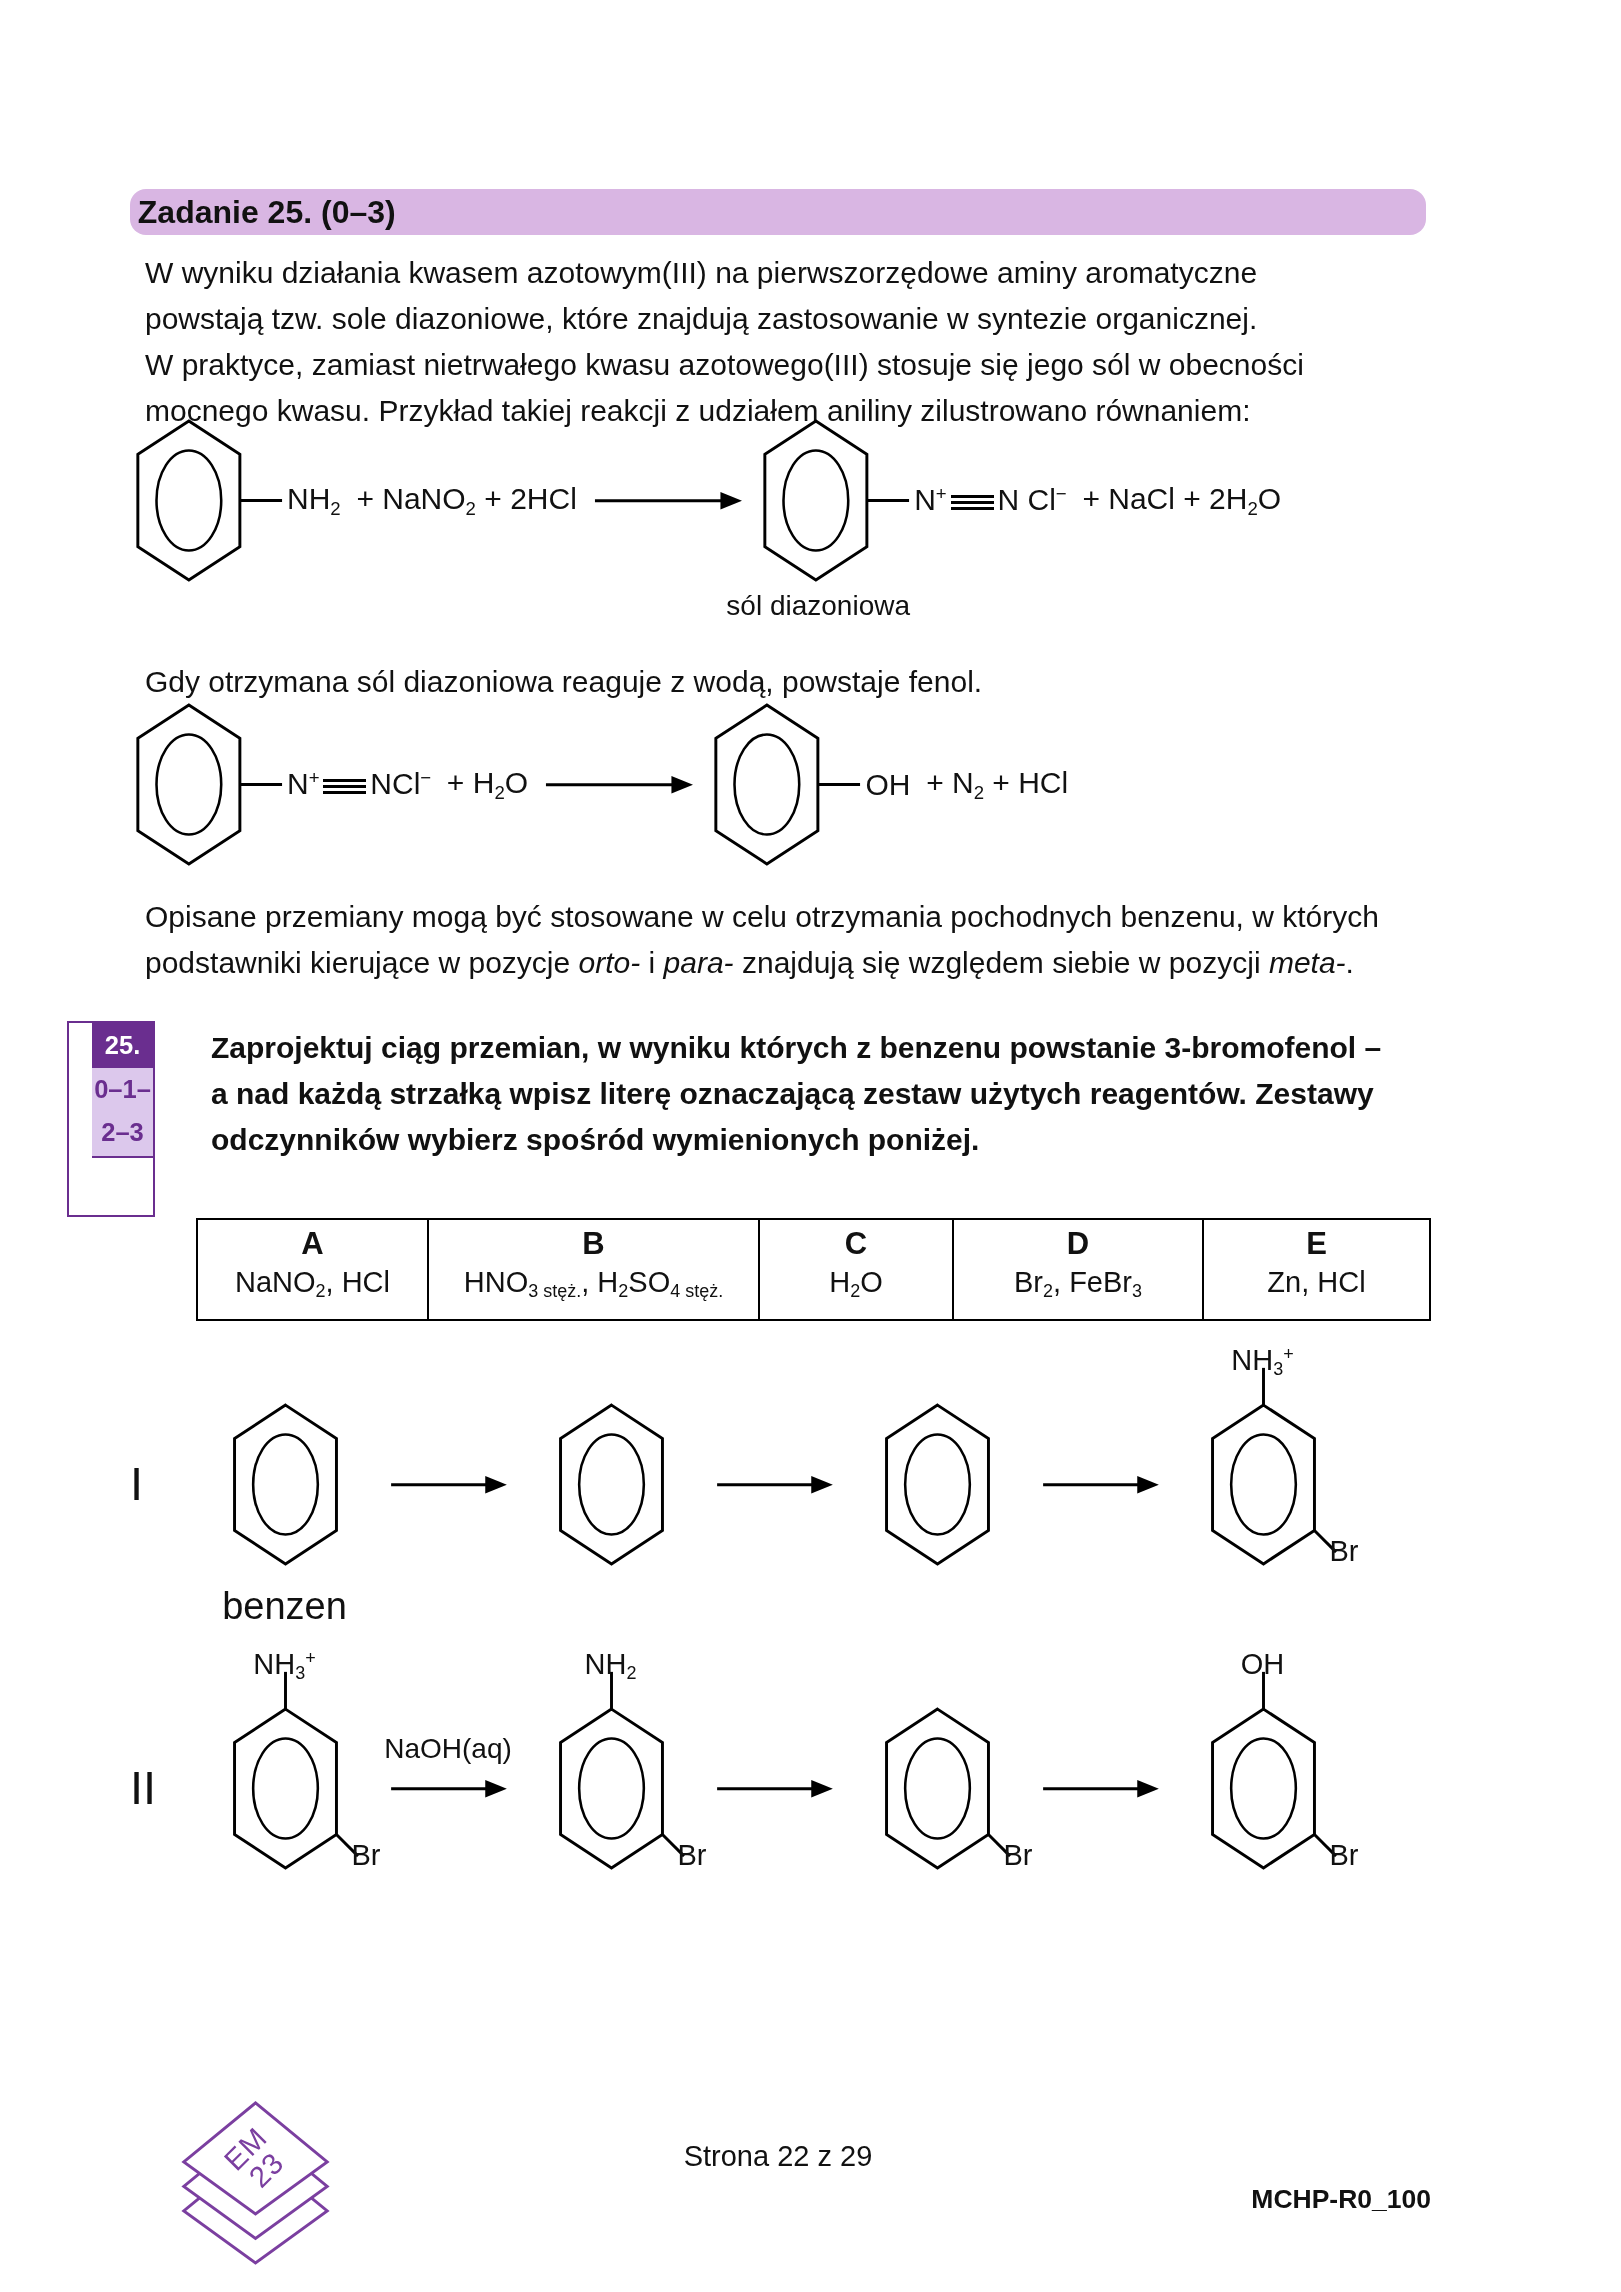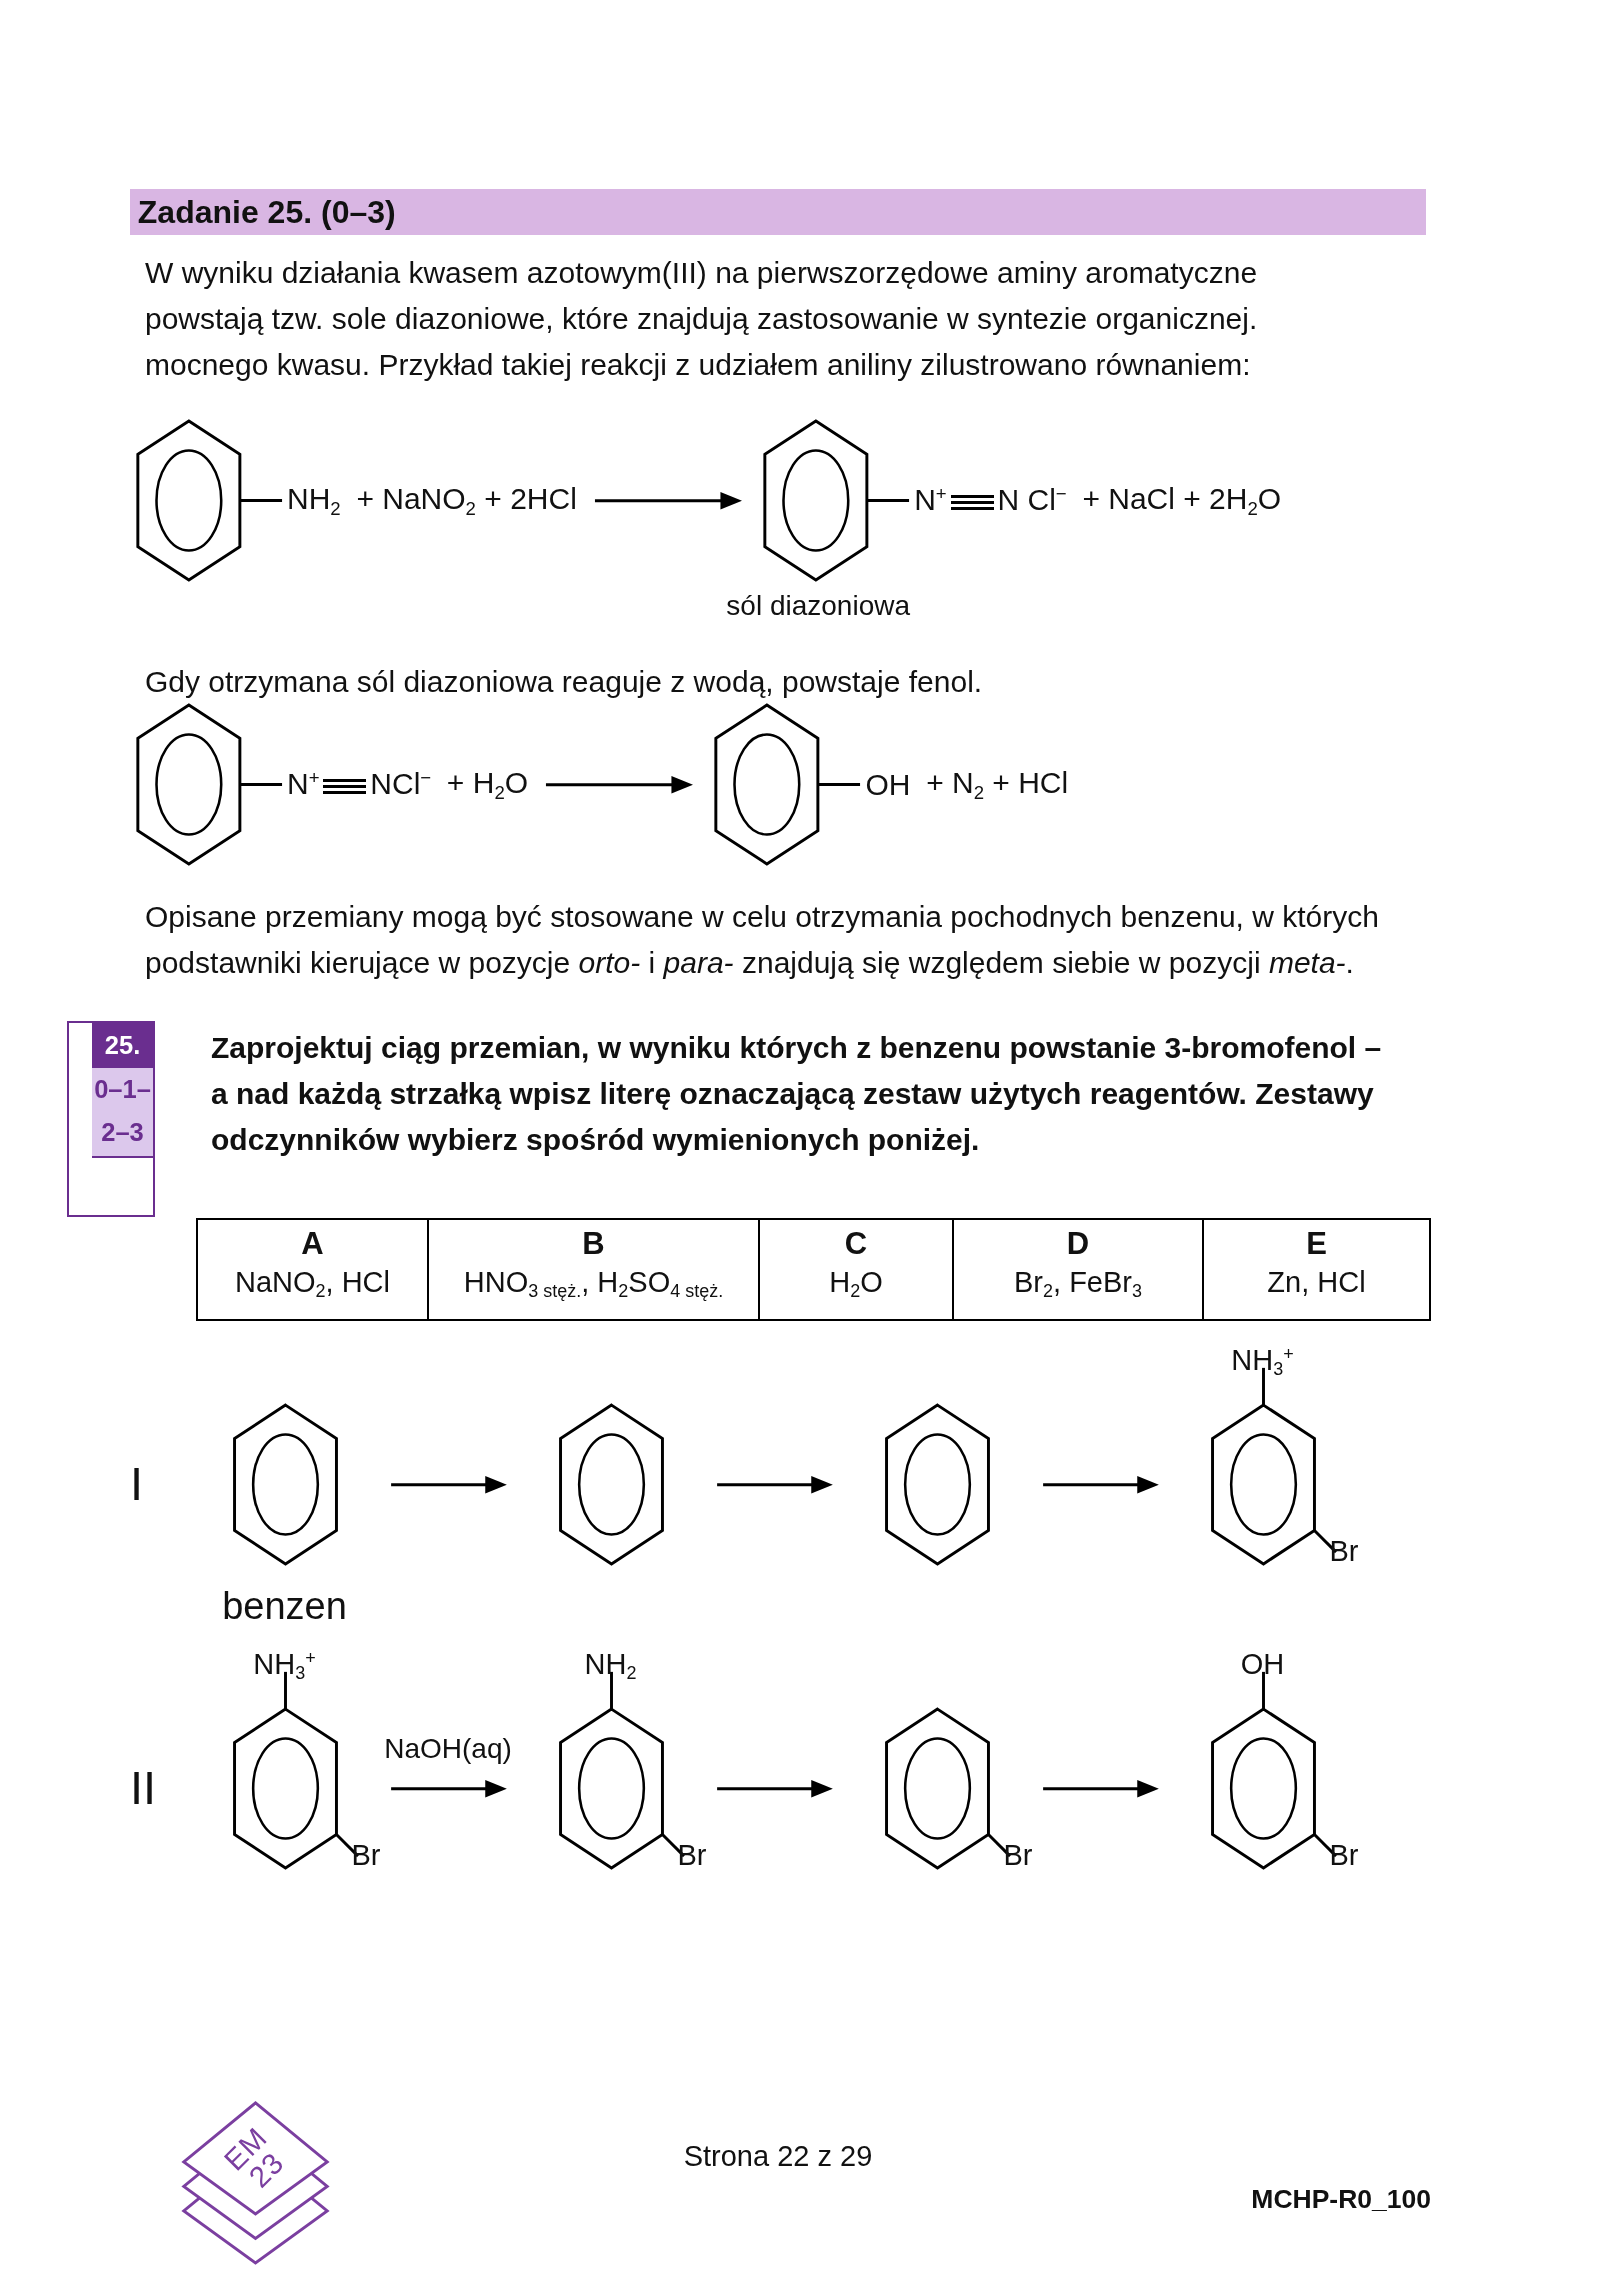--- a/index.html
+++ b/index.html
@@ -8,21 +8,21 @@
     --purple-light:#DCC8EC;
     --logo:#7B3FA0;
   }
   *{margin:0;padding:0;box-sizing:border-box;}
   html,body{background:#ffffff;}
   body{font-family:"Liberation Sans","DejaVu Sans",sans-serif;color:#111;}
   .page{position:relative;width:1621px;height:2293px;background:#fff;overflow:hidden;}
 
   .bar{position:absolute;left:130px;top:189px;width:1296px;height:46px;
        background:var(--header-bg);font-size:32px;font-weight:700;
-       line-height:46px;padding-left:7.8px;}
+       line-height:46px;padding-left:7.8px;border-radius:16px;}
   .para{position:absolute;left:130px;font-size:30px;line-height:46px;white-space:nowrap;margin-left:15px;}
   .bold{font-weight:700;}
 
   
   .eqrow{position:absolute;left:130px;display:flex;align-items:center;gap:15.7px;}
   .emol{position:relative;width:155px;height:167px;flex-shrink:0;}
   .bondlab{margin-left:-13.7px;}
   .chemtxt{font-size:30px;white-space:nowrap;}
   sub{font-size:62%;vertical-align:-0.3em;}
   sup{font-size:62%;vertical-align:0.55em;}
@@ -81,20 +81,21 @@
         <ellipse cx="60" cy="85" rx="33" ry="51" fill="none" stroke="#000" stroke-width="2.6"></ellipse>
       </g>
     </defs>
   </svg>
 
   <div class="bar">Zadanie 25. (0–3)</div>
 
   <div class="para" style="top:250px">
     <div>W wyniku działania kwasem azotowym(III) na pierwszorzędowe aminy aromatyczne</div>
     <div>powstają tzw. sole diazoniowe, które znajdują zastosowanie w syntezie organicznej.</div>
+    <div>W praktyce, zamiast nietrwałego kwasu azotowego(III) stosuje się jego sól w obecności</div>
     <div>mocnego kwasu. Przykład takiej reakcji z udziałem aniliny zilustrowano równaniem:</div>
   </div>
 
   <div class="eqrow" style="top:417px">
     <div class="emol">
       <svg width="155" height="167" viewBox="0 0 158 170">
         <use href="#hex" x="0" y="0"></use>
         <line x1="112" y1="85" x2="155" y2="85" stroke="#000" stroke-width="3"></line>
       </svg>
     </div>

